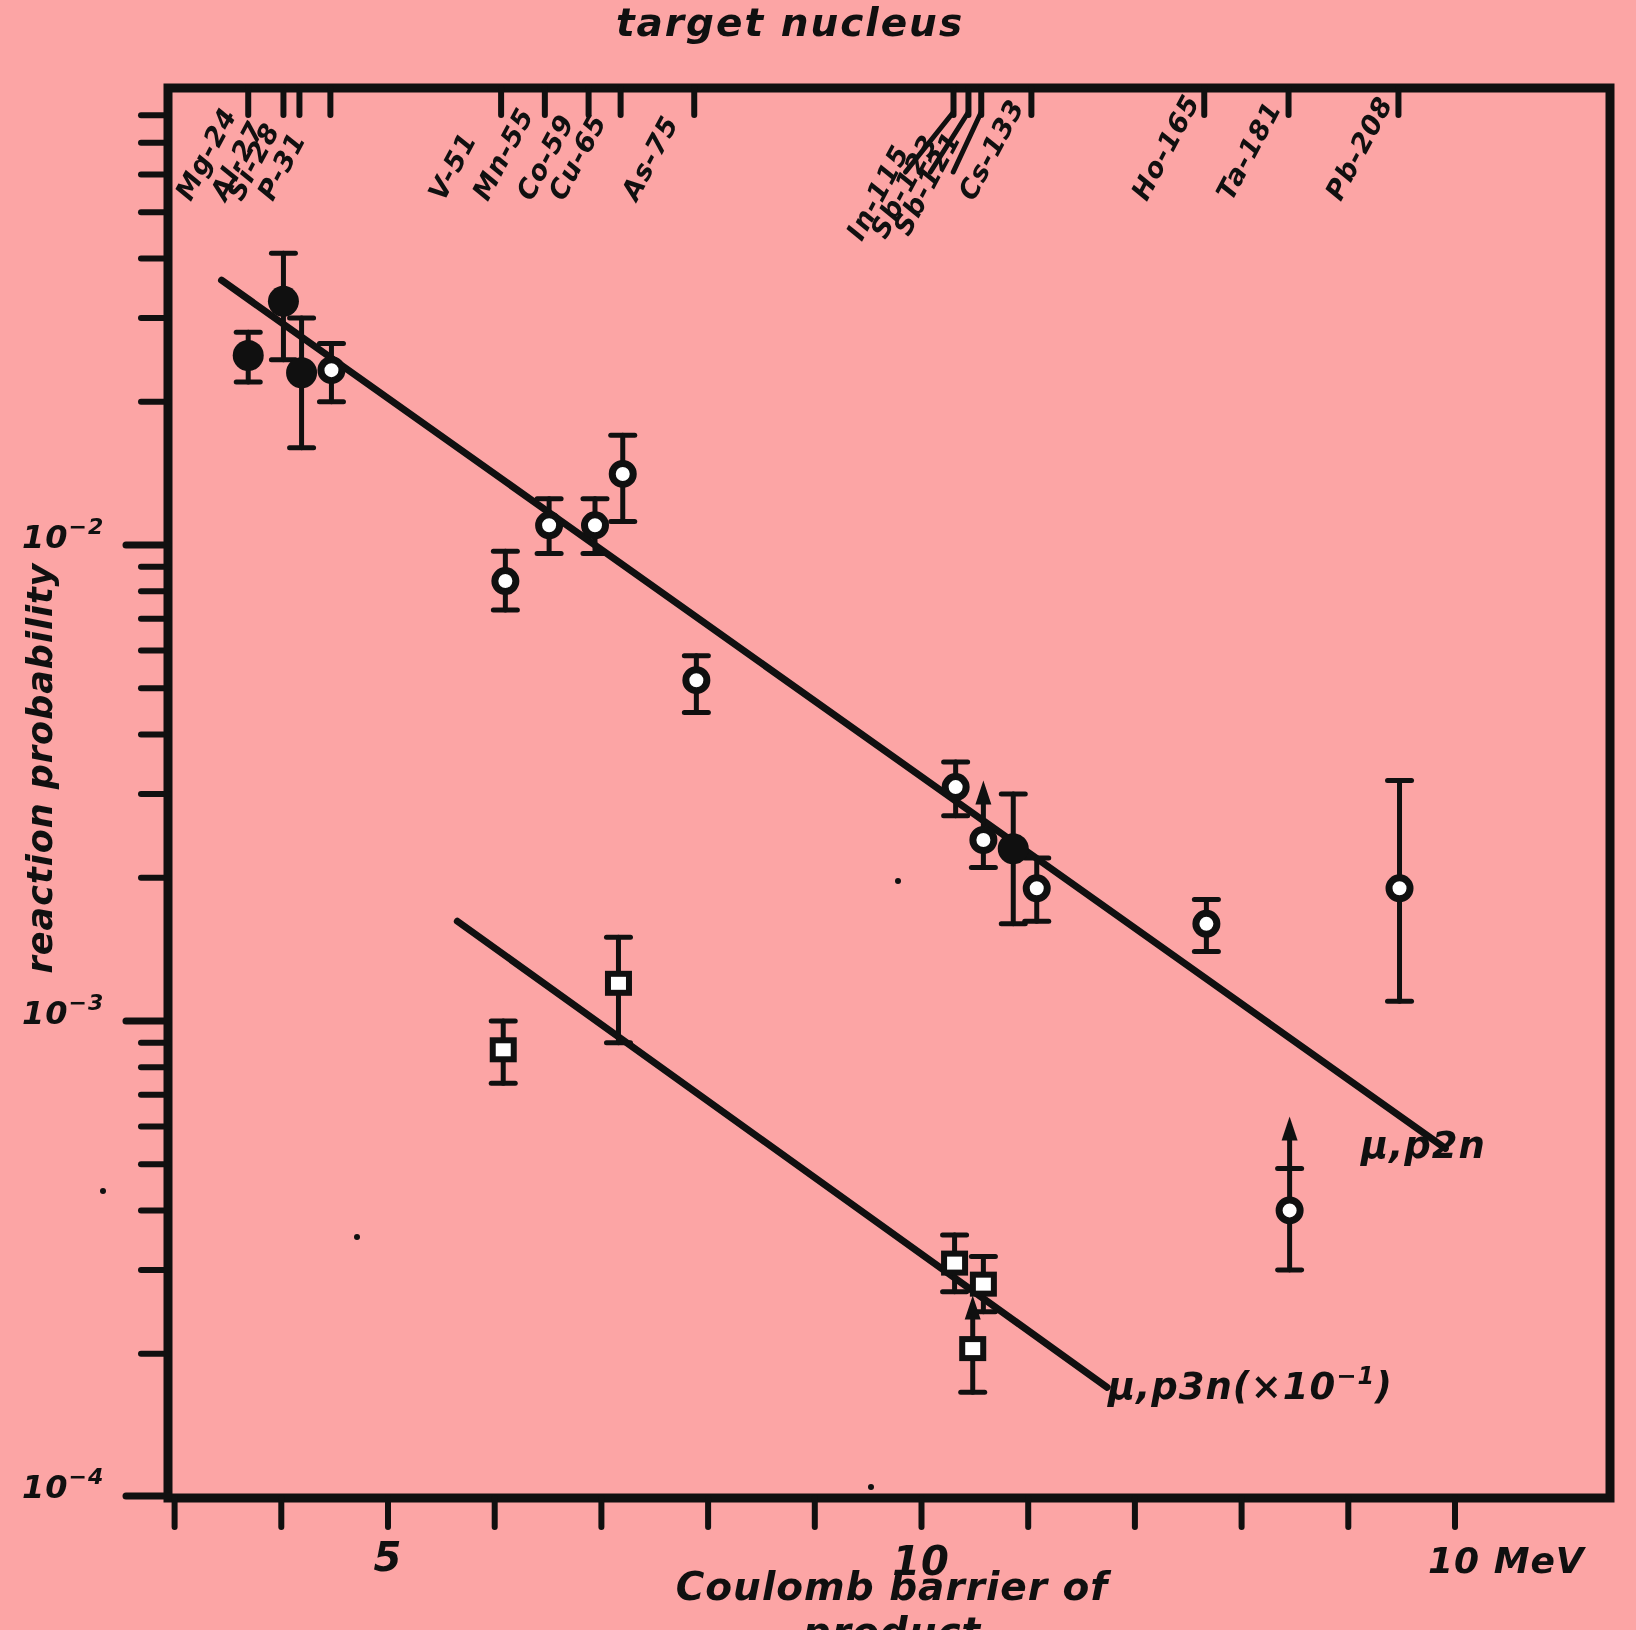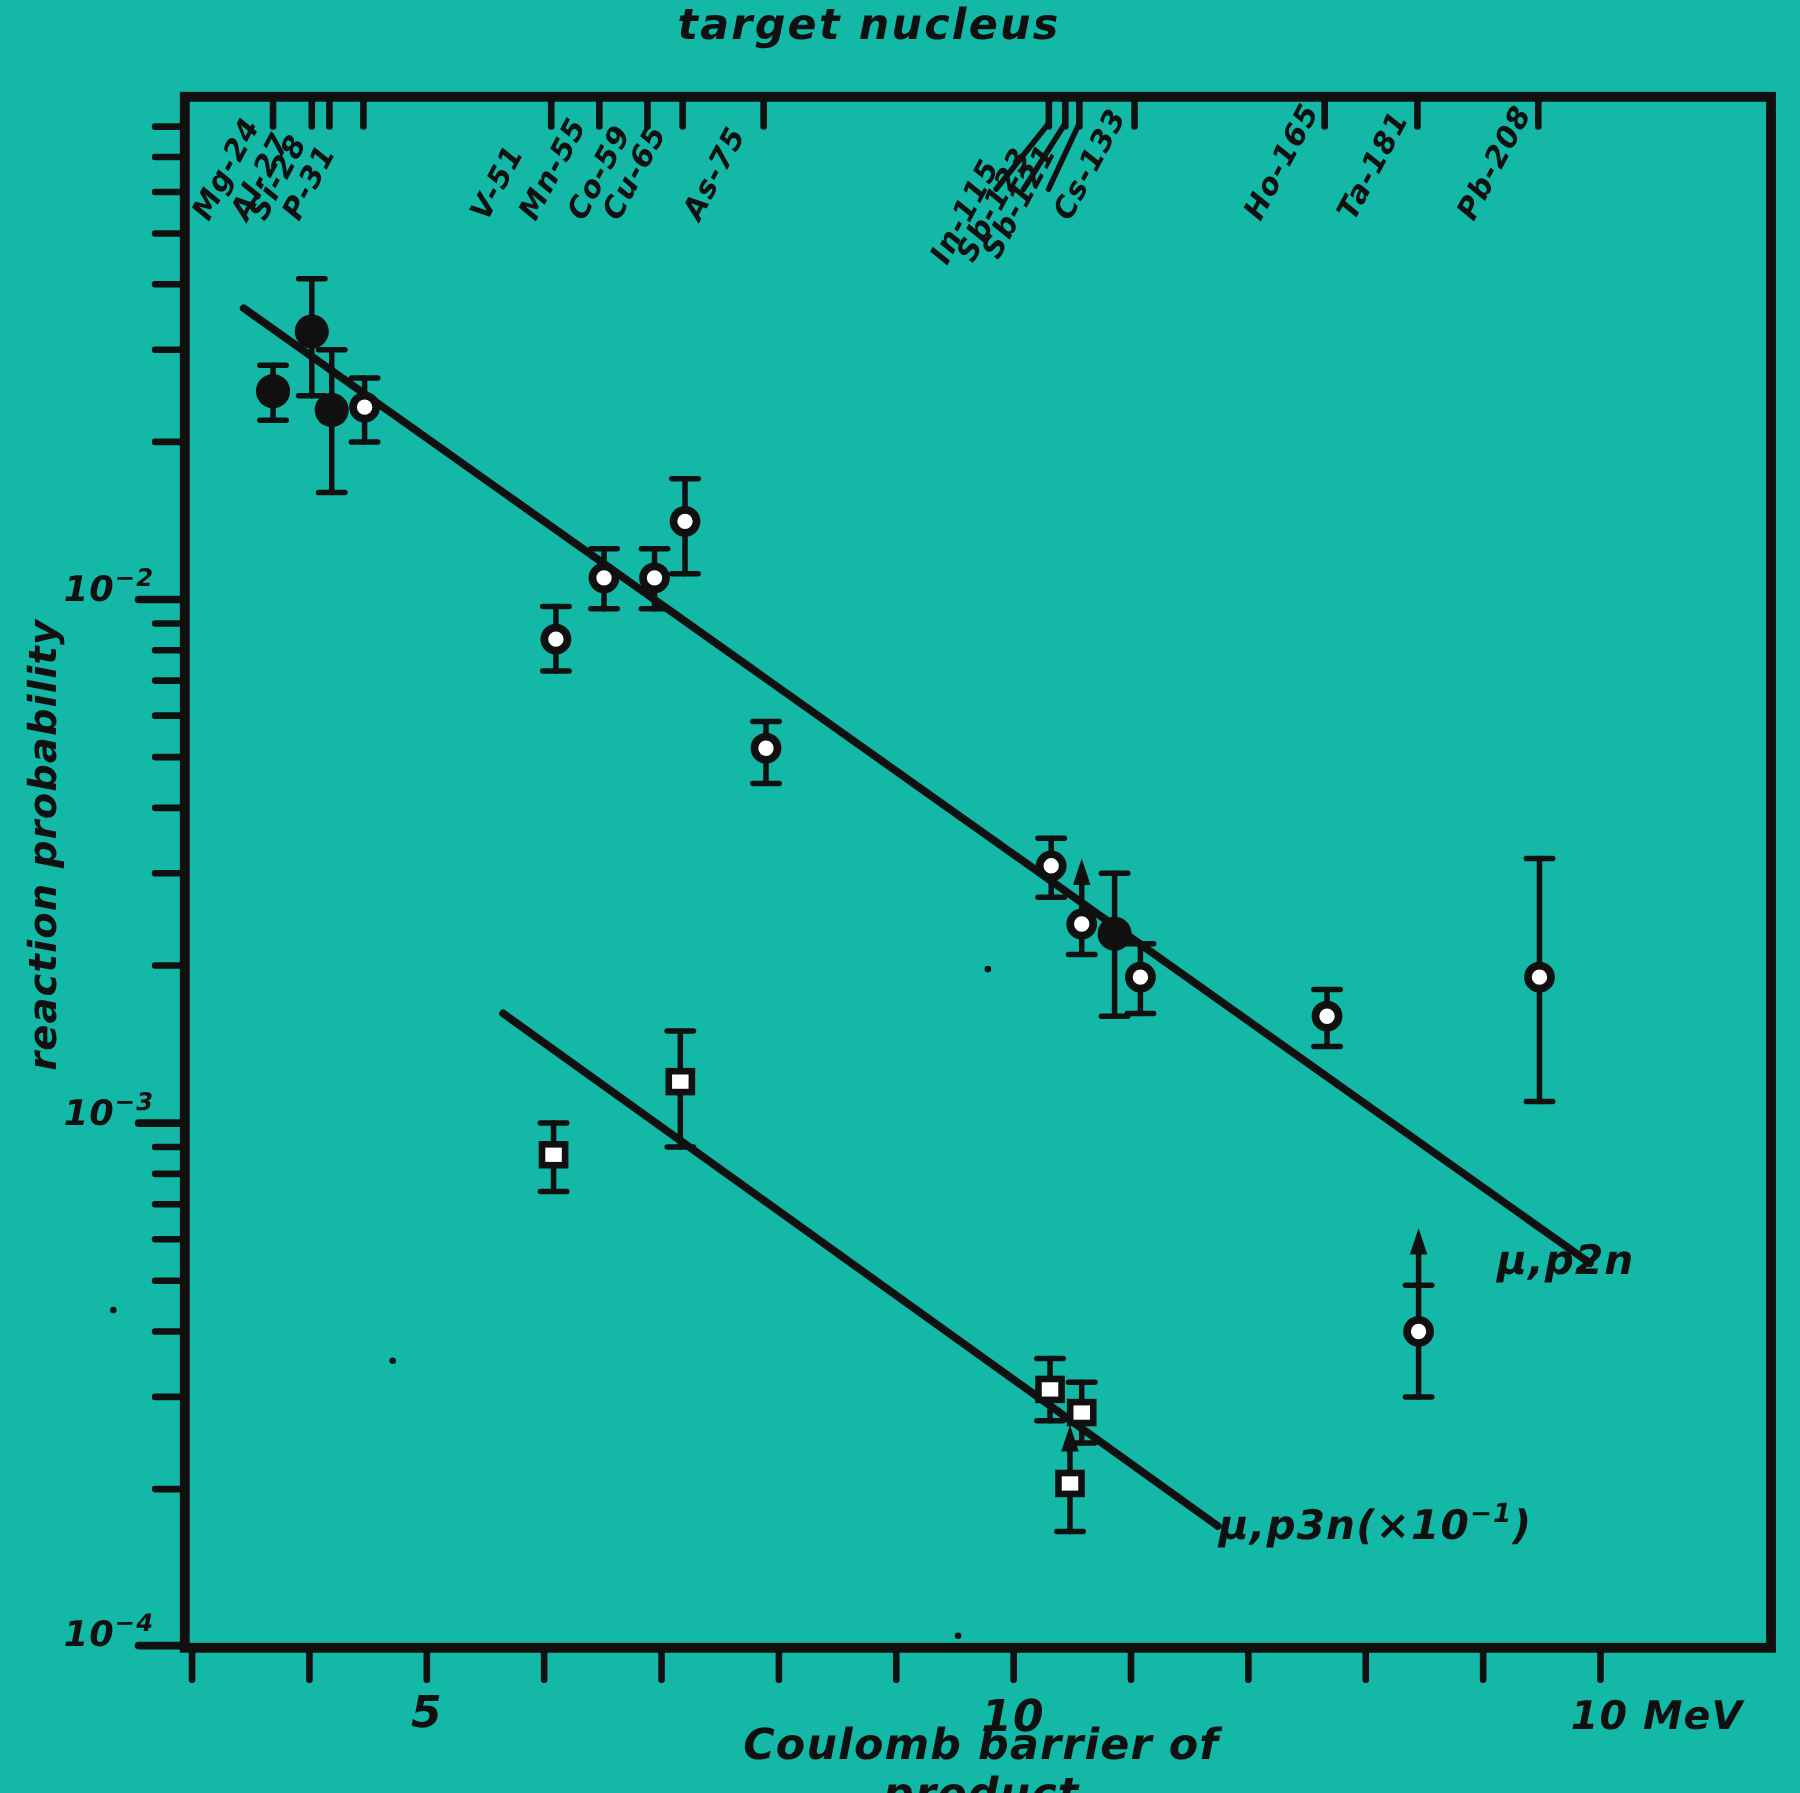--- a/index.html
+++ b/index.html
@@ -7,38 +7,38 @@
     position:relative; width:1636px; height:1630px; overflow:hidden;
     font-family:"DejaVu Sans", sans-serif; background:#fff; color:#101010;
   }
   .hand{ font-style:italic; font-weight:bold; }
   .top-title{ position:absolute; left:615px; top:0px; width:350px; text-align:center;
     font-size:39px; letter-spacing:2px; }
   .x-title{ position:absolute; left:612px; top:1564px; width:560px; text-align:center;
     font-size:39px; letter-spacing:1px; }
   .y-title{ position:absolute; left:-175px; top:748px; width:430px; text-align:center;
     font-size:35px; letter-spacing:1px; transform:rotate(-90deg); transform-origin:center center; }
-  .ytick{ position:absolute; left:40px; width:118px; text-align:center; font-size:32px;
+  .ytick{ position:absolute; left:22px; width:118px; text-align:left; font-size:32px;
     font-style:italic; font-weight:bold; letter-spacing:1px; }
   .ytick sup{ font-size:22px; position:relative; top:-2px; }
   .xtick{ position:absolute; font-size:40px; font-style:italic; font-weight:bold;
     text-align:center; letter-spacing:1px; white-space:nowrap; }
   .xtick.small{ font-size:36px; }
   .legend-label{ position:absolute; font-size:37px; font-style:italic; font-weight:bold;
     white-space:nowrap; letter-spacing:1px; }
   .legend-label sup{ font-size:24px; position:relative; top:-2px; }
   .nuc-label{ position:absolute; font-size:27px; font-style:italic; font-weight:bold;
     white-space:nowrap; height:30px; line-height:30px; letter-spacing:1px;
     transform:rotate(-62deg); transform-origin:left bottom; }
   svg.plot{ position:absolute; left:0; top:0; }
 </style>
 </head>
 <body>
 
-<div class="figure" style="color: rgb(16, 16, 16); background: #14b8a6; text-decoration: underline;">
+<div class="figure" style="color: rgb(16, 16, 16); background: #fca5a5; text-decoration: underline;">
 
   <div class="top-title hand">target nucleus</div>
 
   <svg class="plot" id="plot-svg" width="1636" height="1630" viewBox="0 0 1636 1630">
       <rect x="168" y="88" width="1442" height="1410" fill="none" stroke="#101010" stroke-width="9"></rect>
       <line x1="174.6" y1="1498" x2="174.6" y2="1527" stroke="#101010" stroke-width="6" stroke-linecap="round"></line>
       <line x1="281.3" y1="1498" x2="281.3" y2="1527" stroke="#101010" stroke-width="6" stroke-linecap="round"></line>
       <line x1="388" y1="1498" x2="388" y2="1527" stroke="#101010" stroke-width="6" stroke-linecap="round"></line>
       <line x1="494.7" y1="1498" x2="494.7" y2="1527" stroke="#101010" stroke-width="6" stroke-linecap="round"></line>
       <line x1="601.4" y1="1498" x2="601.4" y2="1527" stroke="#101010" stroke-width="6" stroke-linecap="round"></line>

